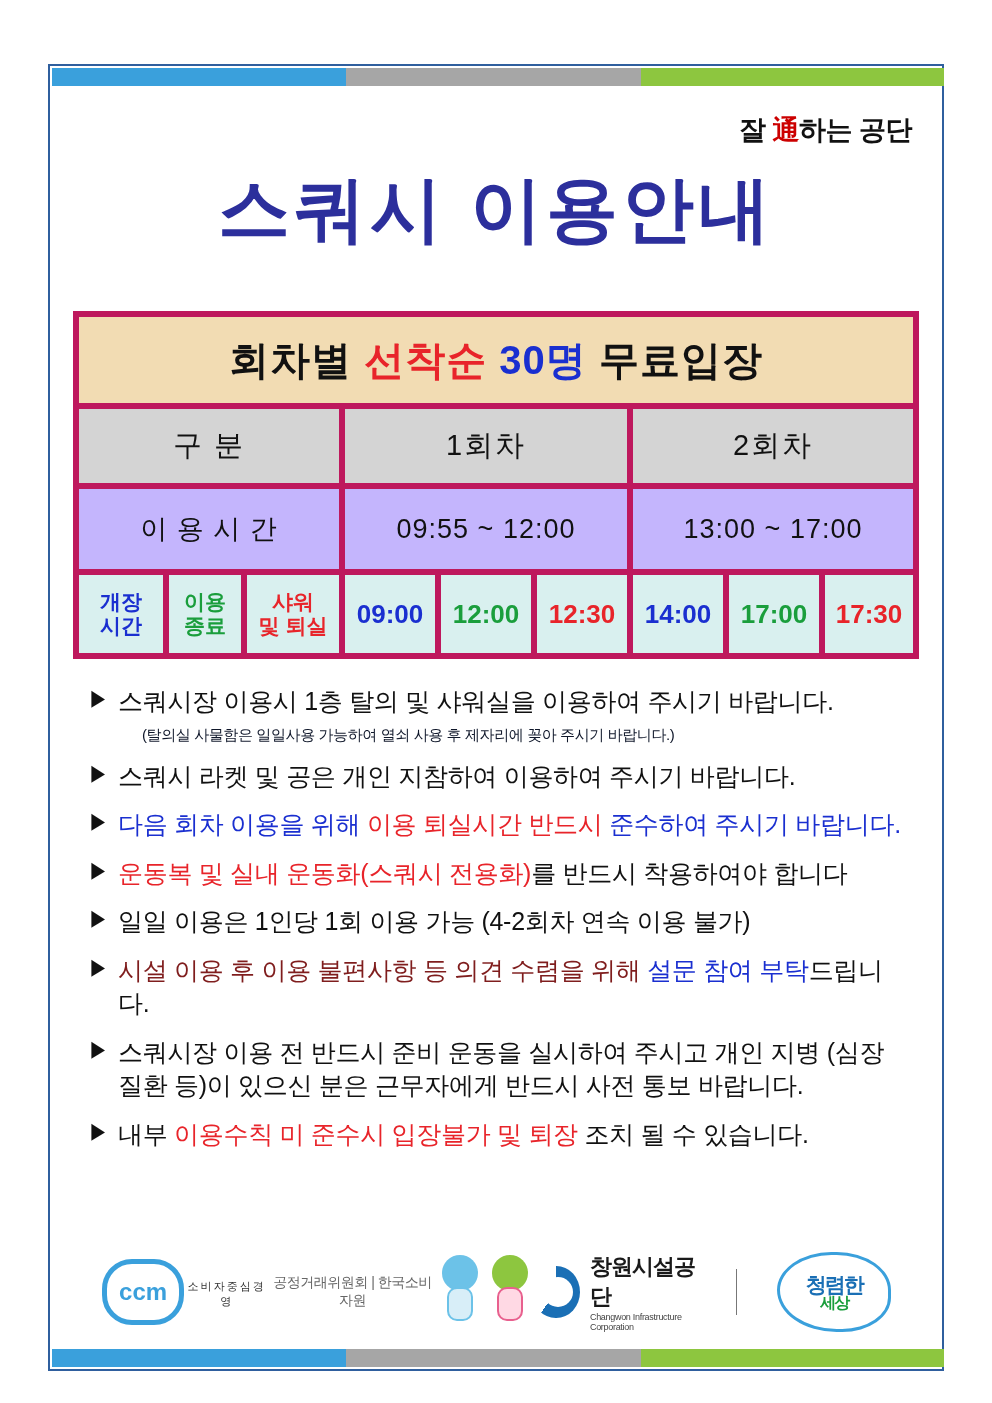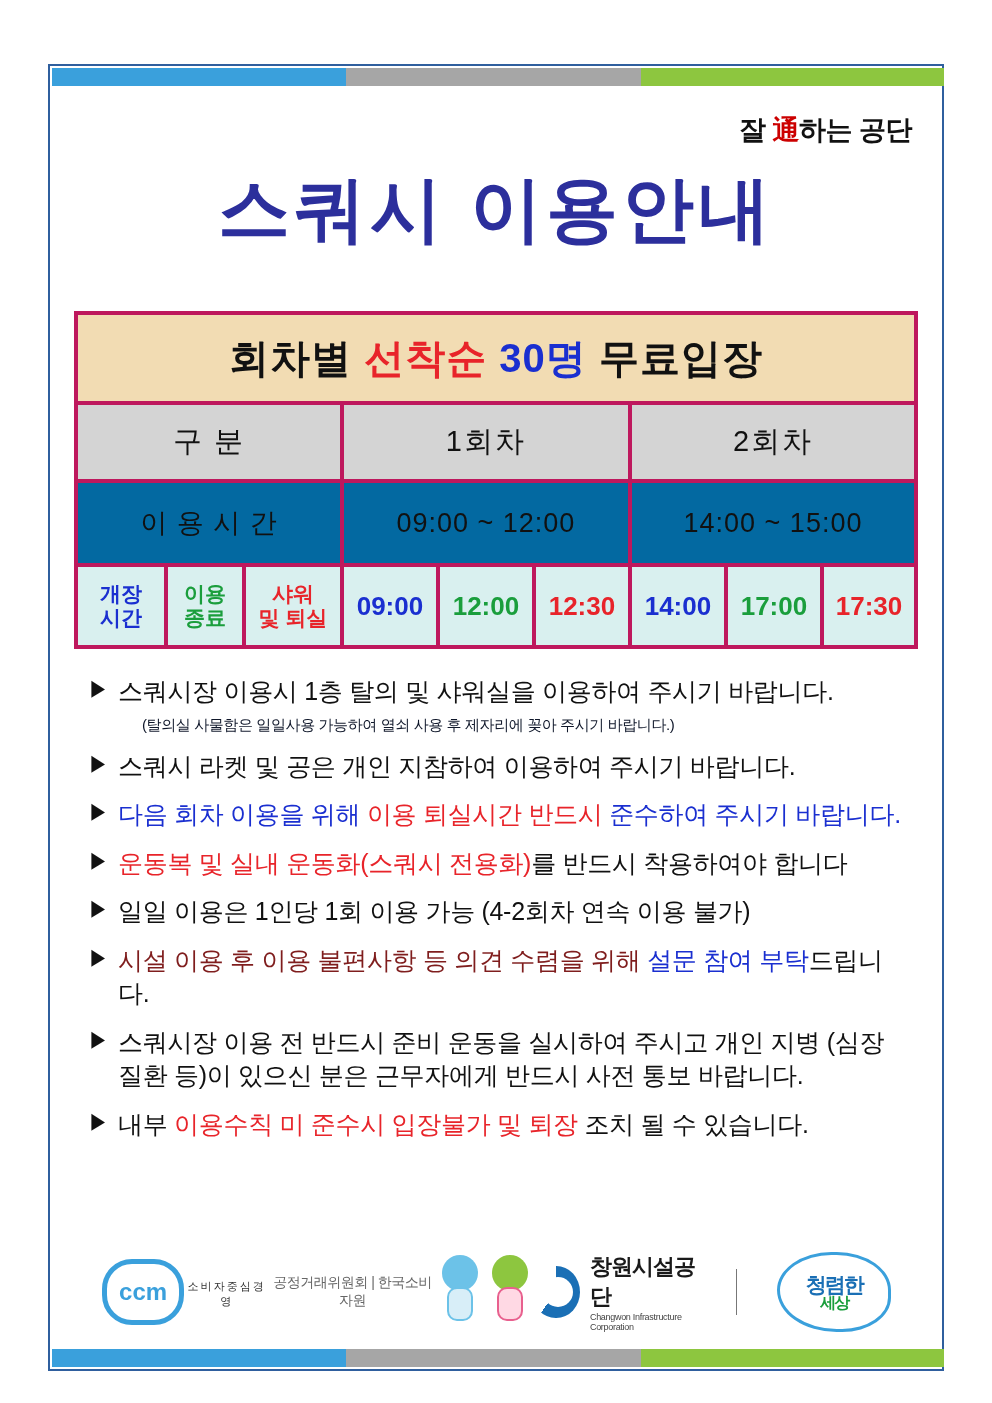--- a/index.html
+++ b/index.html
@@ -77,21 +77,21 @@
   }
 
   
   table.info {
     border-collapse: collapse;
     width: 840px;
     margin: 62px auto 0 auto;
     table-layout: fixed;
   }
   table.info td {
-    border: 4px solid #be185d;
+    border: 6px solid #be185d;
     text-align: center;
     vertical-align: middle;
     padding: 0;
   }
   .row-banner td {
     background: #f2dcb3;
     height: 86px;
     font-size: 40px;
     font-weight: bold;
     letter-spacing: 1px;
@@ -102,21 +102,21 @@
   .row-banner .b4 { color: #111111; }
 
   .row-head td {
     background: #d4d4d4;
     height: 74px;
     font-size: 29px;
     color: #111111;
     letter-spacing: 2px;
   }
   .row-time td {
-    background: #0369a1;
+    background: #c4b5fd;
     height: 80px;
     font-size: 27px;
     color: #111111;
     letter-spacing: 1px;
   }
   .row-detail td {
     background: #d9f0ef;
     height: 78px;
     font-size: 26px;
     font-weight: bold;
@@ -280,22 +280,22 @@
               <span class="b1">회차별 </span><span class="b2">선착순 </span><span class="b3">30명 </span><span class="b4">무료입장</span>
             </td>
           </tr>
           <tr class="row-head">
             <td colspan="3">구 분</td>
             <td colspan="3">1회차</td>
             <td colspan="3">2회차</td>
           </tr>
           <tr class="row-time">
             <td colspan="3">이 용 시 간</td>
-            <td colspan="3">09:00 ~ 12:00</td>
-            <td colspan="3">14:00 ~ 15:00</td>
+            <td colspan="3">09:55 ~ 12:00</td>
+            <td colspan="3">13:00 ~ 17:00</td>
           </tr>
           <tr class="row-detail">
             <td class="lbl c-blue">
               <div>개장</div>
               <div>시간</div>
             </td>
             <td class="lbl c-green">
               <div>이용</div>
               <div>종료</div>
             </td>

